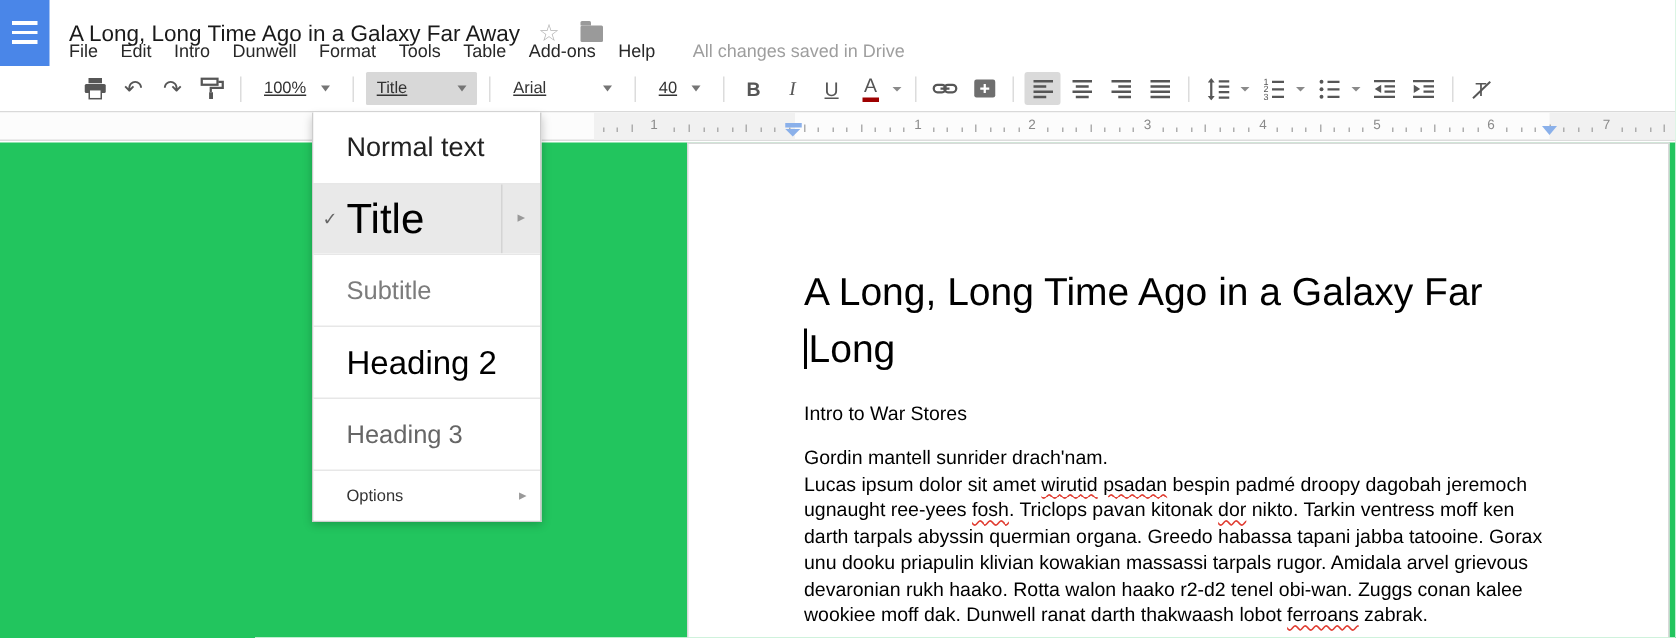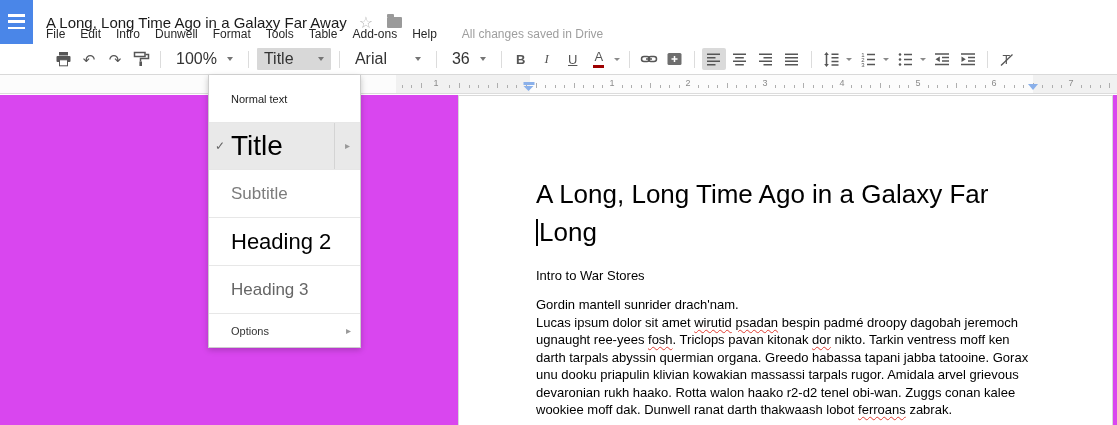--- a/index.html
+++ b/index.html
@@ -25,22 +25,22 @@
   .menu-row .menu-item { margin-right:15px; cursor:pointer; white-space:nowrap; }
   .save-status { color:#9e9e9e; margin-left:10px; white-space:nowrap; }
 
   
   .toolbar { position:absolute; top:44px; left:0; right:0; height:31px; background:#fff;
     border-bottom:1px solid #d9d9d9; display:flex; align-items:center; padding-left:50px; }
   .tb-btn { height:22px; min-width:24px; display:flex; align-items:center; justify-content:center;
     border-radius:2px; color:#565656; margin:0 1px; cursor:pointer; }
   .tb-btn.active { background:#dadada; }
   .tb-sep { width:1px; height:17px; background:#dcdcdc; margin:0 6px; flex:none; }
-  .tb-select { display:flex; align-items:center; height:22px; padding:0 7px; font-size:16px; color:#333;
-    margin:0 2px; border-radius:1px; cursor:pointer; }
+  .tb-select { display:flex; align-items:center; height:22px; padding:0 7px; font-size:11px; color:#333;
+    margin:0 2px; border-radius:1px; cursor:pointer;text-decoration:underline; }
   .tb-select .arr { width:0; height:0; border-left:3.5px solid transparent; border-right:3.5px solid transparent;
     border-top:4px solid #757575; margin-left:10px; }
   .style-select { background:#d8d8d8; width:74px; justify-content:space-between; }
   .font-select { width:80px; justify-content:space-between; }
   .glyph { font-size:15px; line-height:1; }
   .b-label { font-weight:bold; font-size:13px; }
   .i-label { font-style:italic; font-size:13px; font-family:"Liberation Serif", serif; }
   .u-label { text-decoration:underline; font-size:13px; }
   .a-label { font-size:13px; border-bottom:3px solid #9e0000; padding:0 1px; line-height:1.1; }
   .mini-arr { width:0; height:0; border-left:3px solid transparent; border-right:3px solid transparent;
@@ -55,41 +55,41 @@
   .ruler .rnum { position:absolute; top:3px; transform:translateX(-50%); font-size:9px; color:#8a8a8a; }
   .marker { position:absolute; }
   .indent-marker { top:7px; width:11px; transform:translateX(-50%); }
   .indent-marker .bar { width:11px; height:3px; background:#8ab0ea; }
   .indent-marker .tri { width:0; height:0; border-left:5.5px solid transparent; border-right:5.5px solid transparent;
     border-top:5px solid #8ab0ea; margin-top:1px; }
   .right-marker { top:9px; transform:translateX(-50%); width:0; height:0;
     border-left:5.5px solid transparent; border-right:5.5px solid transparent; border-top:6px solid #8ab0ea; }
 
   
-  .canvas { position:absolute; top:95px; left:0; right:0; bottom:0; background:#d946ef; }
+  .canvas { position:absolute; top:95px; left:0; right:0; bottom:0; background:#22c55e; }
   .page { position:absolute; left:458px; top:0; width:655px; height:340px; background:#fff;
     border:1px solid #d9d9d9; border-bottom:none; cursor:text; }
   .page-content { padding:79px 0 0 77px; width:585px; }
   .doc-title { font-size:26px; line-height:38px; color:#000; letter-spacing:0; }
   .doc-title .nowrap { white-space:nowrap; }
   .caret { display:inline-block; width:2px; height:27px; background:#000; vertical-align:-5px; margin-right:1px; }
   .doc-subheading { font-size:13px; color:#000; margin-top:17px; }
   .doc-body { font-size:13px; line-height:17.5px; color:#000; margin-top:13px; width:499px; white-space:pre-wrap; }
   .misspelled { text-decoration:underline; text-decoration-style:wavy; text-decoration-color:#e03c31;
     text-decoration-thickness:1px; text-underline-offset:2px; }
 
   
   .style-menu { position:absolute; left:208px; top:75px; width:153px; background:#fff;
     border:1px solid #cdcdcd; border-top:none; box-shadow:0 2px 6px rgba(0,0,0,0.22); z-index:20; }
   .sm-item { position:relative; display:flex; align-items:center; padding-left:22px; cursor:pointer;
     border-top:1px solid #e7e7e7; background:#fff; color:#000; }
   .sm-item:first-child { border-top:none; }
   .sm-item.selected { background:#e9e9e9; }
   .check { position:absolute; left:6px; font-size:12px; color:#666; }
-  .sm-normal   { height:47px; font-size:11px; color:#222; }
+  .sm-normal   { height:47px; font-size:18px; color:#222; }
   .sm-title    { height:47px; font-size:28px; }
   .sm-subtitle { height:48px; font-size:17px; color:#7c7c7c; }
   .sm-h1 { height:48px; font-size:22px; }
   .sm-h2 { height:48px; font-size:22px; }
   .sm-h3 { height:48px; font-size:17px; color:#666; }
   .sm-options { height:34px; font-size:11px; color:#333; }
   .sub-arrow { color:#999; font-size:10px; line-height:1; }
   .sm-title .sub-arrow { position:absolute; right:0; top:0; height:100%; width:26px;
     display:flex; align-items:center; justify-content:center; border-left:1px solid #d4d4d4; }
   .sm-options .sub-arrow { position:absolute; right:9px; }
@@ -160,21 +160,21 @@
     </div>
     <span class="tb-sep"></span>
 
     <div class="tb-select font-select">
       <span>Arial</span>
       <span class="arr"></span>
     </div>
     <span class="tb-sep"></span>
 
     <div class="tb-select">
-      <span>36</span>
+      <span>40</span>
       <span class="arr"></span>
     </div>
     <span class="tb-sep"></span>
 
     <div class="tb-btn">
       <span class="b-label">B</span>
     </div>
     <div class="tb-btn">
       <span class="i-label">I</span>
     </div>

